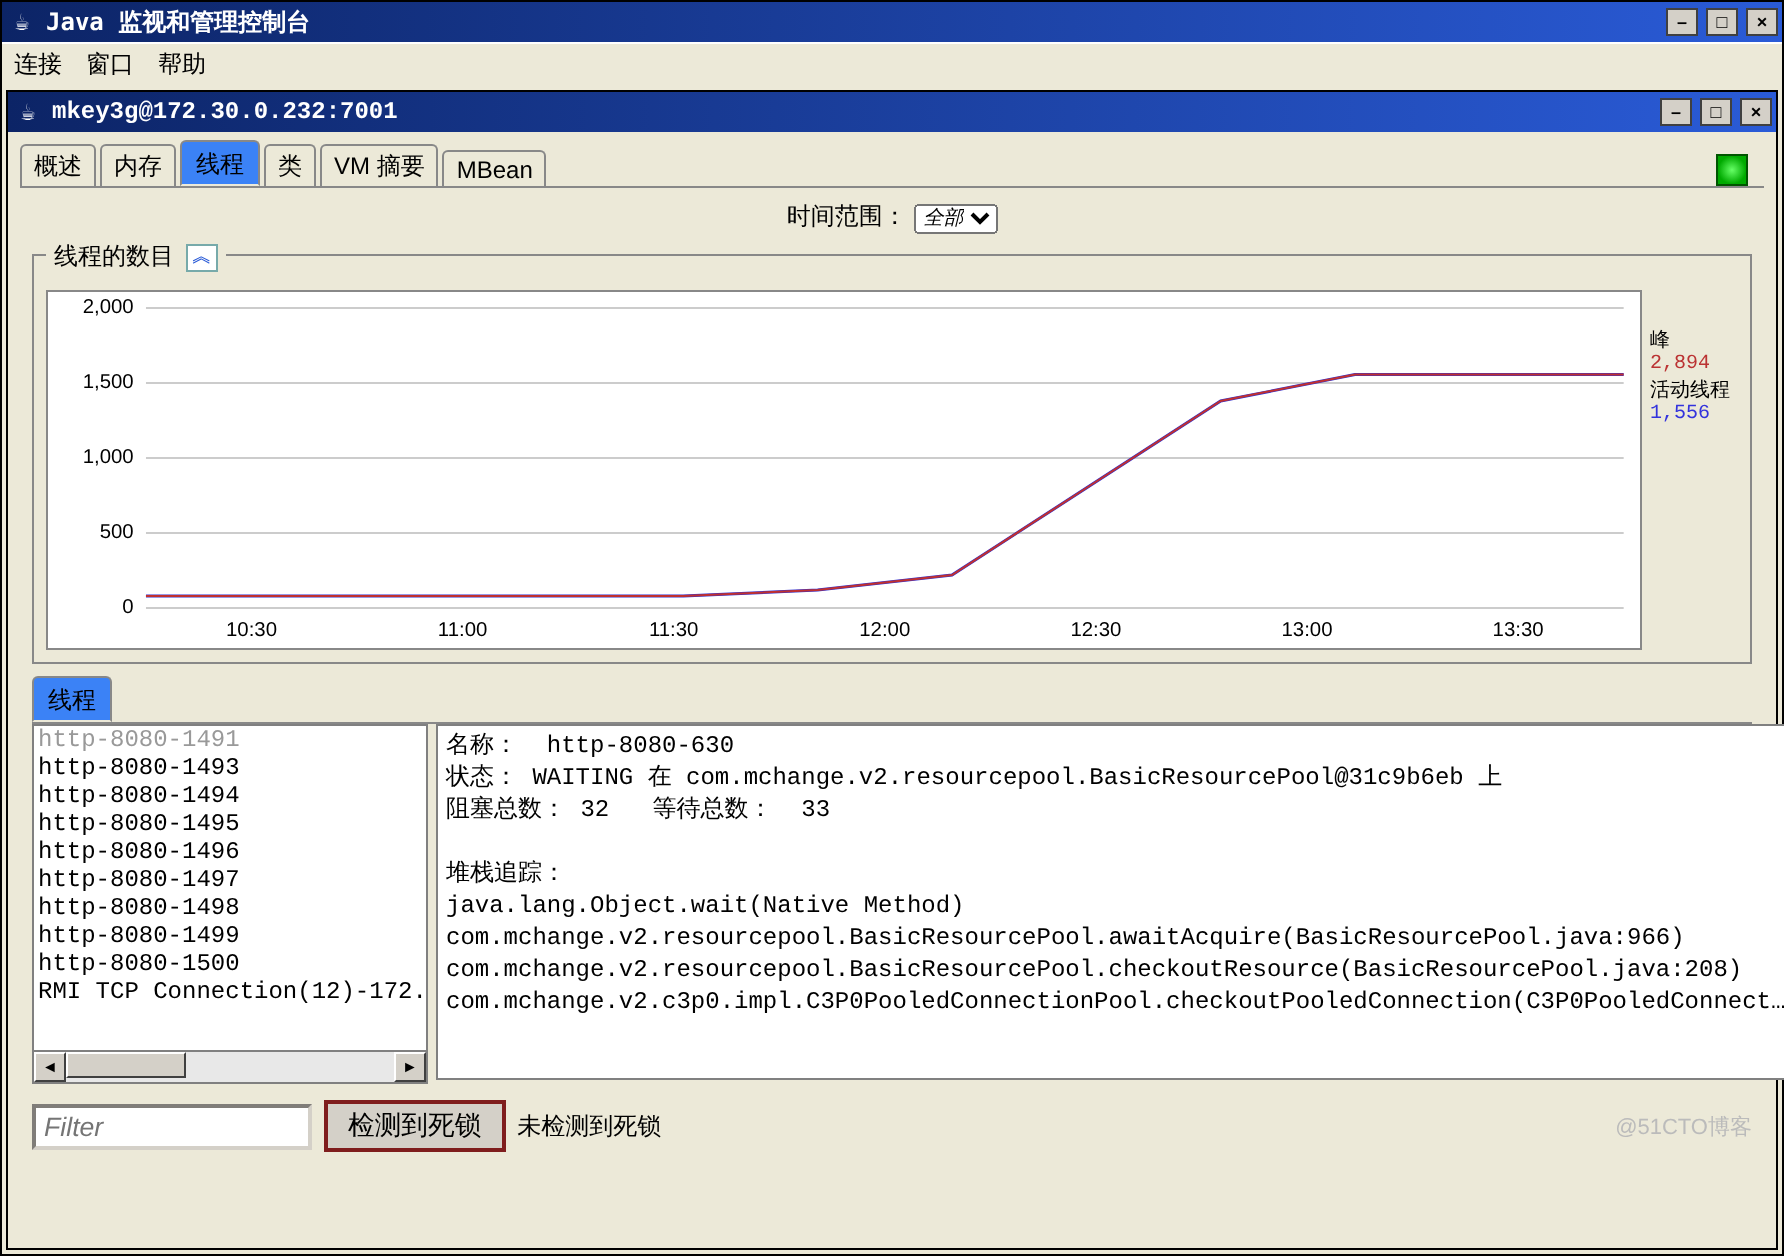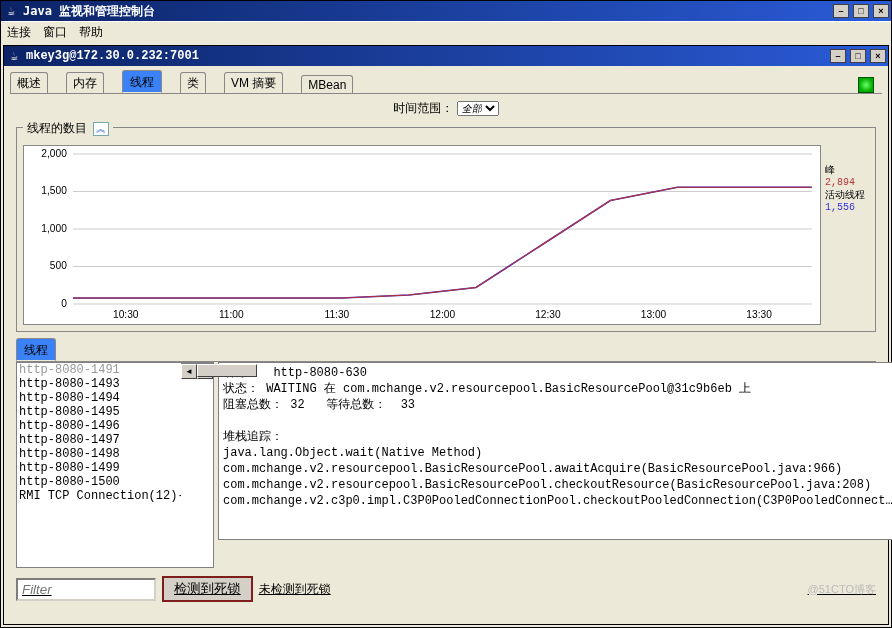--- a/index.html
+++ b/index.html
@@ -80,21 +80,21 @@
     display:flex;
     gap:0;
     padding: 4px 6px 0 6px;
     align-items:flex-end;
   }
   .tab {
     border:1px solid #888;
     border-bottom:none;
     background:#ece9d8;
     padding:2px 6px 1px;
-    margin-right:18px;
+    margin-right:2px;
     border-radius:3px 3px 0 0;
     position:relative;
     text-align:center;
   }
   .tab.active {
     background:#3b82f6;
     font-weight:normal;
     border-bottom:1px solid #ece9d8;
     z-index:2;
     padding:3px 7px 1px;
@@ -176,23 +176,23 @@
   .thread-tab .tab {margin-bottom:0;}
   .thread-split {
     margin:0 12px 4px;
     display:flex;
     gap:4px;
   }
   .thread-list {
     width:198px;
     border:1px solid #808080;
     background:#fff;
-    height:206px;
-    display:flex;
-    flex-direction:row;
+    height:180px;
+    display:flex;
+    flex-direction:column;
   }
   .thread-list-items{
     flex:1;
     overflow:hidden;
     font-family:"Courier New",monospace;
     font-size:12px;
     line-height:14px;
     white-space:nowrap;
   }
   .thread-list-items div{padding:0 2px;}
@@ -227,21 +227,20 @@
     padding:2px 4px;
     white-space:nowrap;
     overflow:hidden;
   }
   
   .filter-row{
     margin:4px 12px 6px;
     display:flex;
     gap:6px;
     align-items:center;
-    text-decoration:underline;
   }
   .filter-row input[type=text]{
     width:140px;font-style:italic;color:#888;
     border:2px inset #d4d0c8;padding:2px 4px;
   }
   .btn-std{
     border:2px solid #7f1d1d;background:#d4d0c8;
     padding:2px 10px;
   }
 </style>

